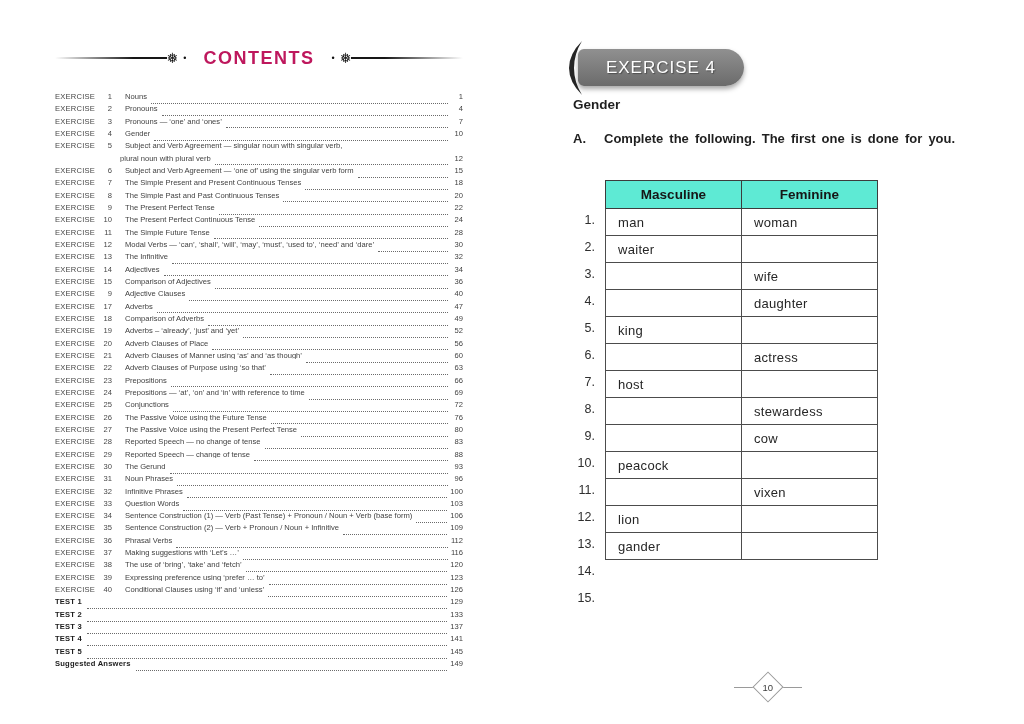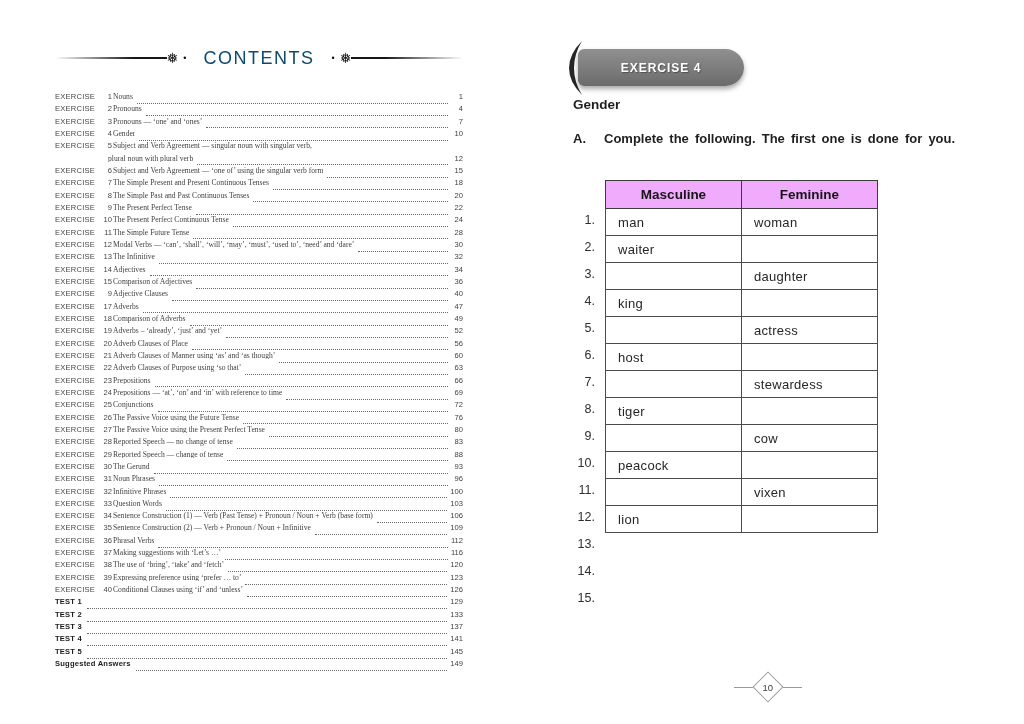--- a/index.html
+++ b/index.html
@@ -13,64 +13,64 @@
 
   
   .left-page{position:absolute;left:55px;top:44px;width:408px;}
   .contents-header{display:flex;align-items:center;height:28px;}
   .rule{flex:1;height:2px;}
   .rule.l{background:linear-gradient(to right, rgba(20,20,20,0), #161616 70%);}
   .rule.r{background:linear-gradient(to left, rgba(20,20,20,0), #161616 70%);}
   .ornament{font-size:14px;color:#111;line-height:1;}
   .orn-dot{font-size:9px;color:#111;line-height:1;margin:0 5px;}
   .contents-title{
-    font-size:18px;font-weight:normal;letter-spacing:1.5px;color:#0c4a6e;
+    font-size:18px;font-weight:bold;letter-spacing:1.5px;color:#be185d;
     margin:0 12px;white-space:nowrap;
   }
 
   .toc{margin-top:21px;}
   .toc-row{display:flex;align-items:flex-start;height:12.33px;font-size:7.6px;line-height:1;color:#404040;}
   .toc-label{flex:0 0 35px;color:#474747;letter-spacing:0.2px;}
   .toc-label.b{flex:0 0 auto;width:auto;font-weight:bold;color:#1c1c1c;}
   .toc-numcol{flex:0 0 17px;text-align:right;color:#474747;}
-  .toc-title{margin-left:1px;white-space:nowrap;flex:0 1 auto;overflow:hidden;color:#3f3f3f;font-family:Liberation Serif, serif;}
+  .toc-title{margin-left:13px;white-space:nowrap;flex:0 1 auto;overflow:hidden;color:#3f3f3f;}
   .toc-dots{flex:1 0 8px;min-width:8px;border-bottom:1.2px dotted #6a6a6a;margin:0 3px 1.5px 4px;align-self:flex-end;}
   .toc-label.b + .toc-dots{margin-left:5px;}
   .toc-page{flex:0 0 auto;min-width:12px;text-align:right;color:#3f3f3f;}
 
   
   .banner{position:absolute;left:570px;top:48px;width:178px;height:38px;}
   .banner-fold{position:absolute;left:-4px;top:-7px;}
   .banner-body{
     position:absolute;left:8px;top:1px;width:166px;height:37px;
     background:linear-gradient(180deg,#909090,#6b6b6b);
     border-radius:6px 19px 19px 6px;
     box-shadow:0 3px 5px rgba(0,0,0,0.35);
     display:flex;align-items:center;justify-content:center;
   }
   .banner-text{
-    color:#ffffff;font-size:12px;font-weight:bold;letter-spacing:1px;
+    color:#ffffff;font-size:17px;font-weight:normal;letter-spacing:1px;
     text-shadow:1px 1px 1px rgba(0,0,0,0.35);
   }
 
   .section-title{position:absolute;left:573px;top:97px;font-size:13.5px;font-weight:bold;color:#1f1f1f;}
   .instruction-row{position:absolute;left:573px;top:131px;width:400px;display:flex;font-size:13px;font-weight:bold;color:#1f1f1f;}
   .part-label{flex:0 0 31px;}
   .instruction-text{word-spacing:2.5px;}
 
   .row-numbers{position:absolute;left:563px;top:207px;width:32px;}
   .row-num{height:27px;line-height:27px;text-align:right;font-size:12.5px;color:#2e2e2e;}
 
   table.gender-table{
     position:absolute;left:605px;top:180px;width:270px;
     border-collapse:collapse;table-layout:fixed;
     font-size:13px;color:#262626;
   }
   .gender-table th{
-    width:135px;height:27px;background:#f0abfc;
+    width:135px;height:27px;background:#5eead4;
     border:1.5px solid #3c3c3c;font-size:13.5px;font-weight:bold;color:#161616;
     text-align:center;padding:0;margin-left:13px;
   }
   .gender-table td{
     height:26px;border:1px solid #4c4c4c;padding:0 0 0 12px;
     letter-spacing:0.3px;
   }
   table.gender-table{border:1.5px solid #343434;}
 
   .page-badge{position:absolute;left:712px;top:672px;width:112px;height:30px;display:flex;align-items:center;justify-content:center;}
@@ -459,56 +459,60 @@
       <tr>
         <td>man</td>
         <td>woman</td>
       </tr>
       <tr>
         <td>waiter</td>
         <td></td>
       </tr>
       <tr>
         <td></td>
+        <td>wife</td>
+      </tr>
+      <tr>
+        <td></td>
         <td>daughter</td>
       </tr>
       <tr>
         <td>king</td>
         <td></td>
       </tr>
       <tr>
         <td></td>
         <td>actress</td>
       </tr>
       <tr>
         <td>host</td>
         <td></td>
       </tr>
       <tr>
         <td></td>
         <td>stewardess</td>
       </tr>
       <tr>
-        <td>tiger</td>
-        <td></td>
-      </tr>
-      <tr>
         <td></td>
         <td>cow</td>
       </tr>
       <tr>
         <td>peacock</td>
         <td></td>
       </tr>
       <tr>
         <td></td>
         <td>vixen</td>
       </tr>
       <tr>
         <td>lion</td>
+        <td></td>
+      </tr>
+      <tr>
+        <td>gander</td>
         <td></td>
       </tr>
     </tbody>
 </table>
 
 <div class="page-badge">
   <span class="badge-line"></span>
   <span class="badge-diamond">
     <span class="badge-num">10</span>
   </span>

